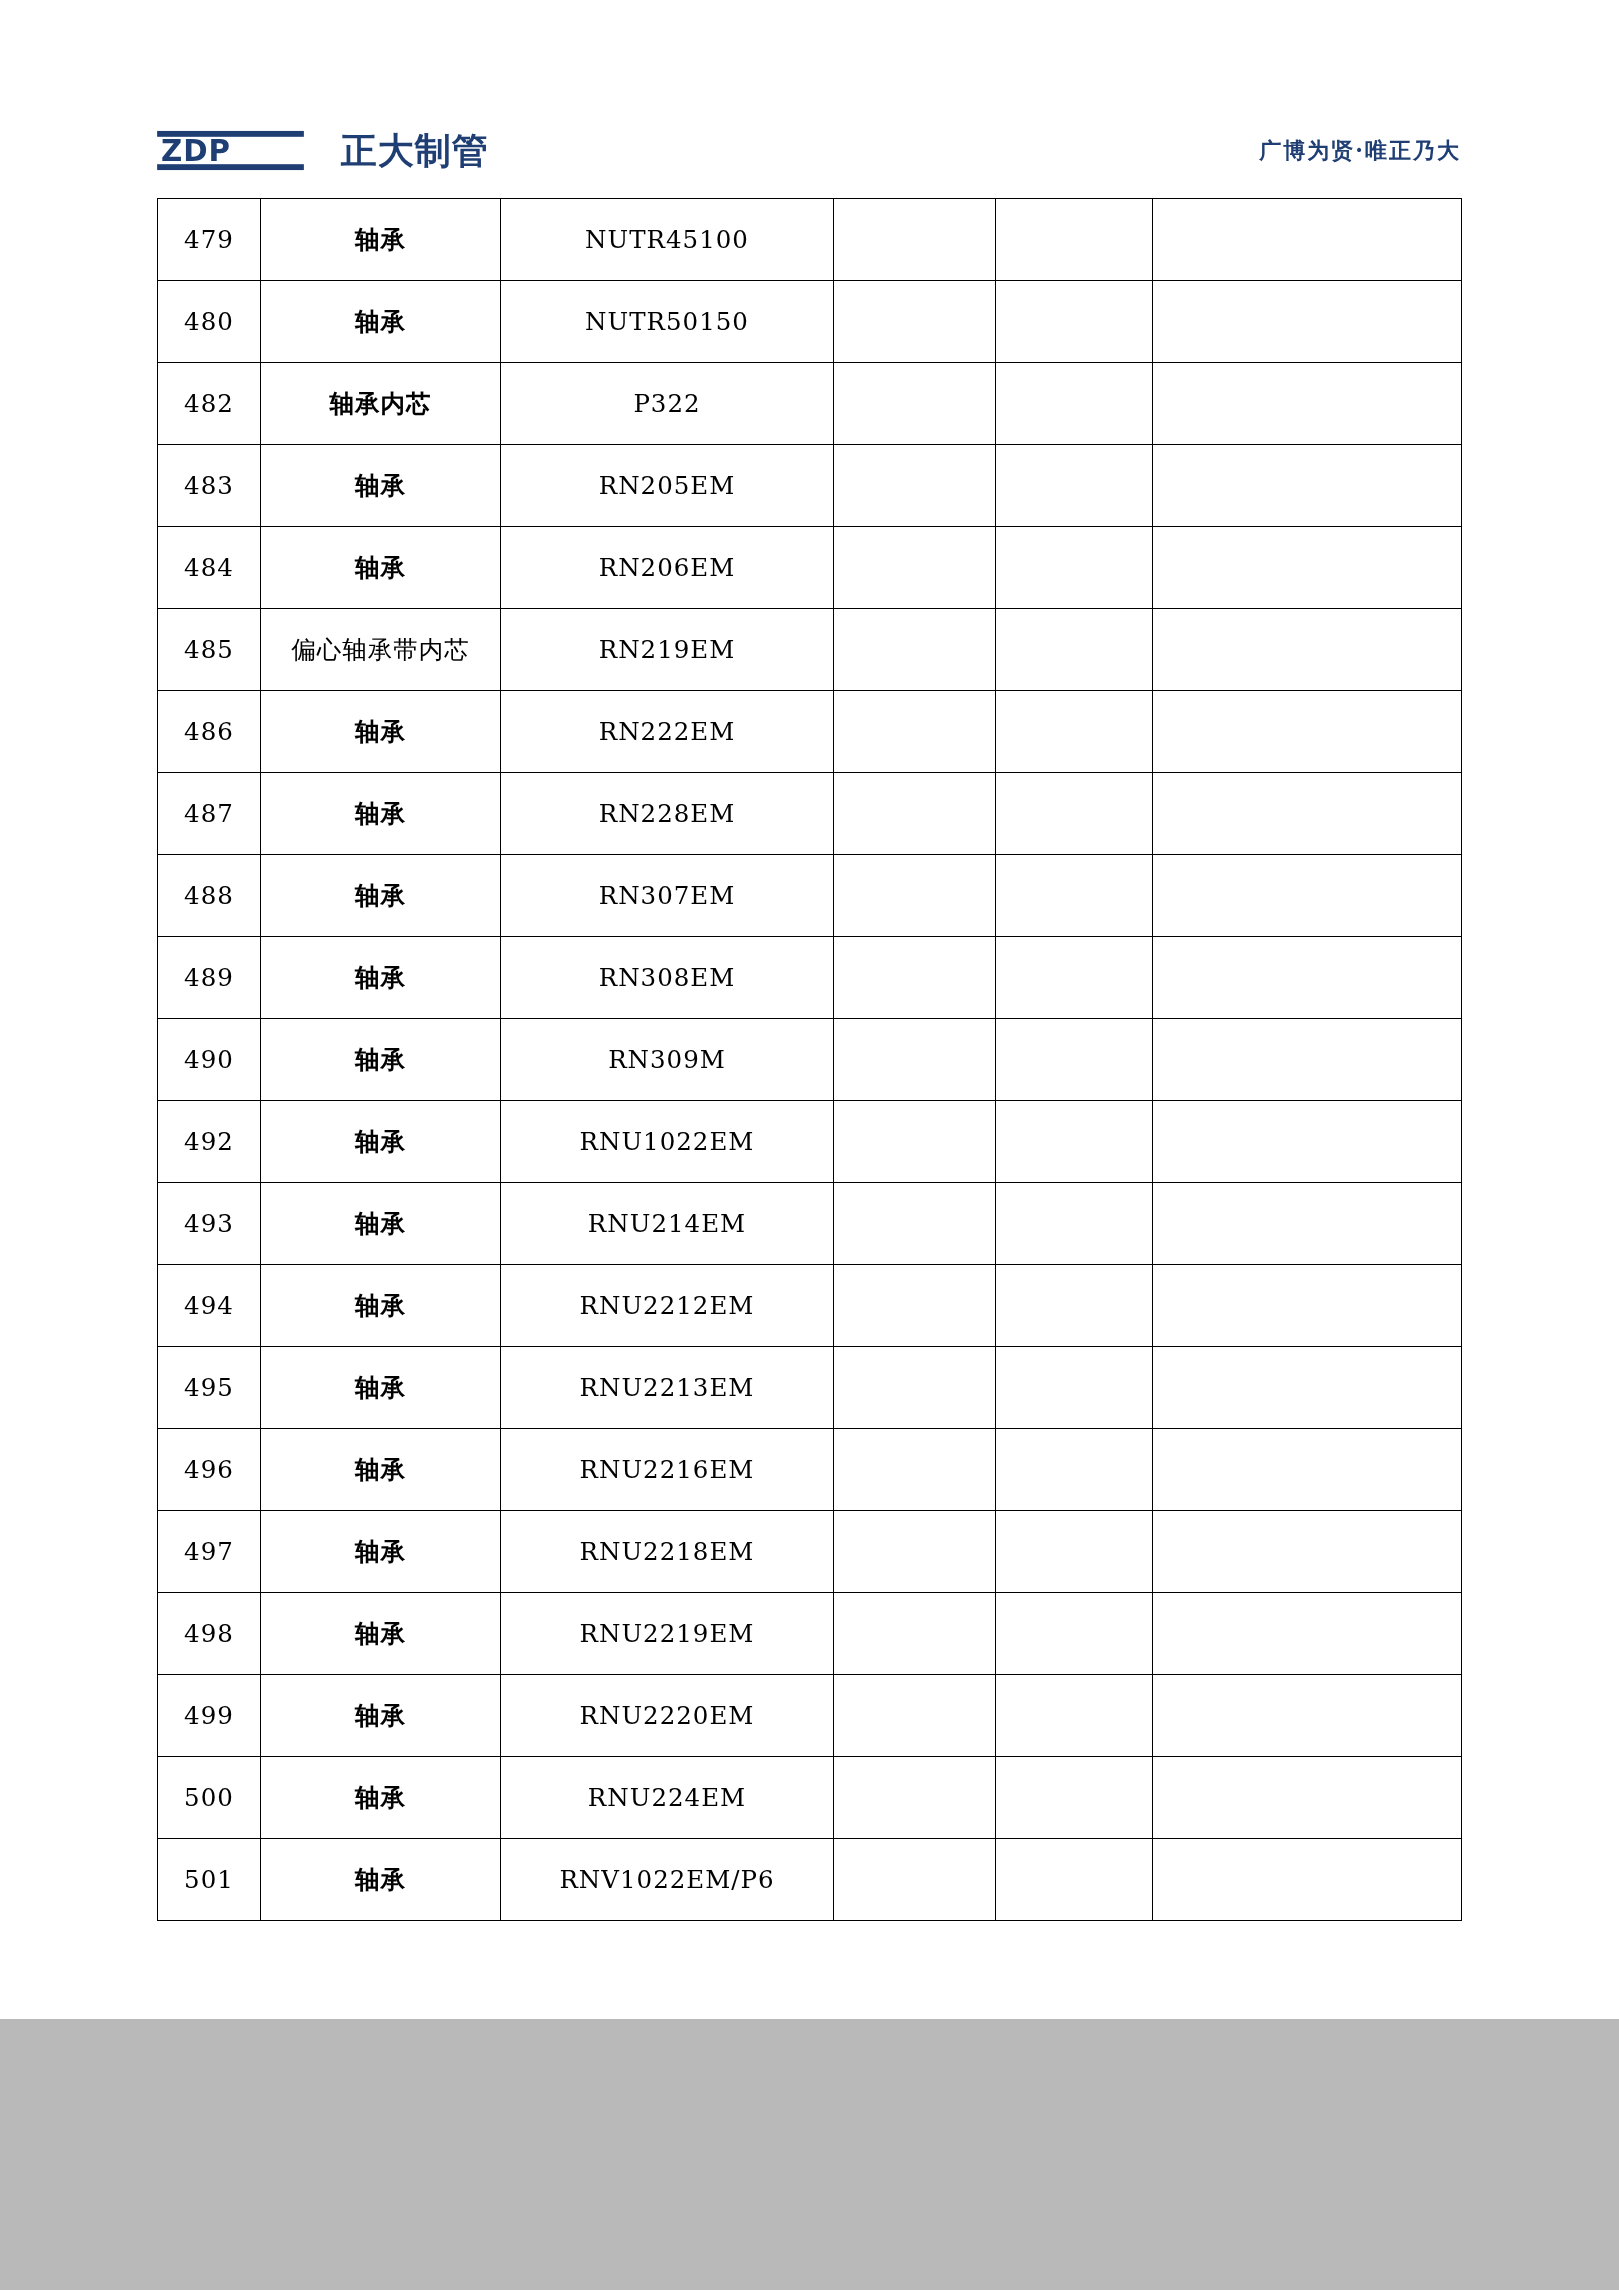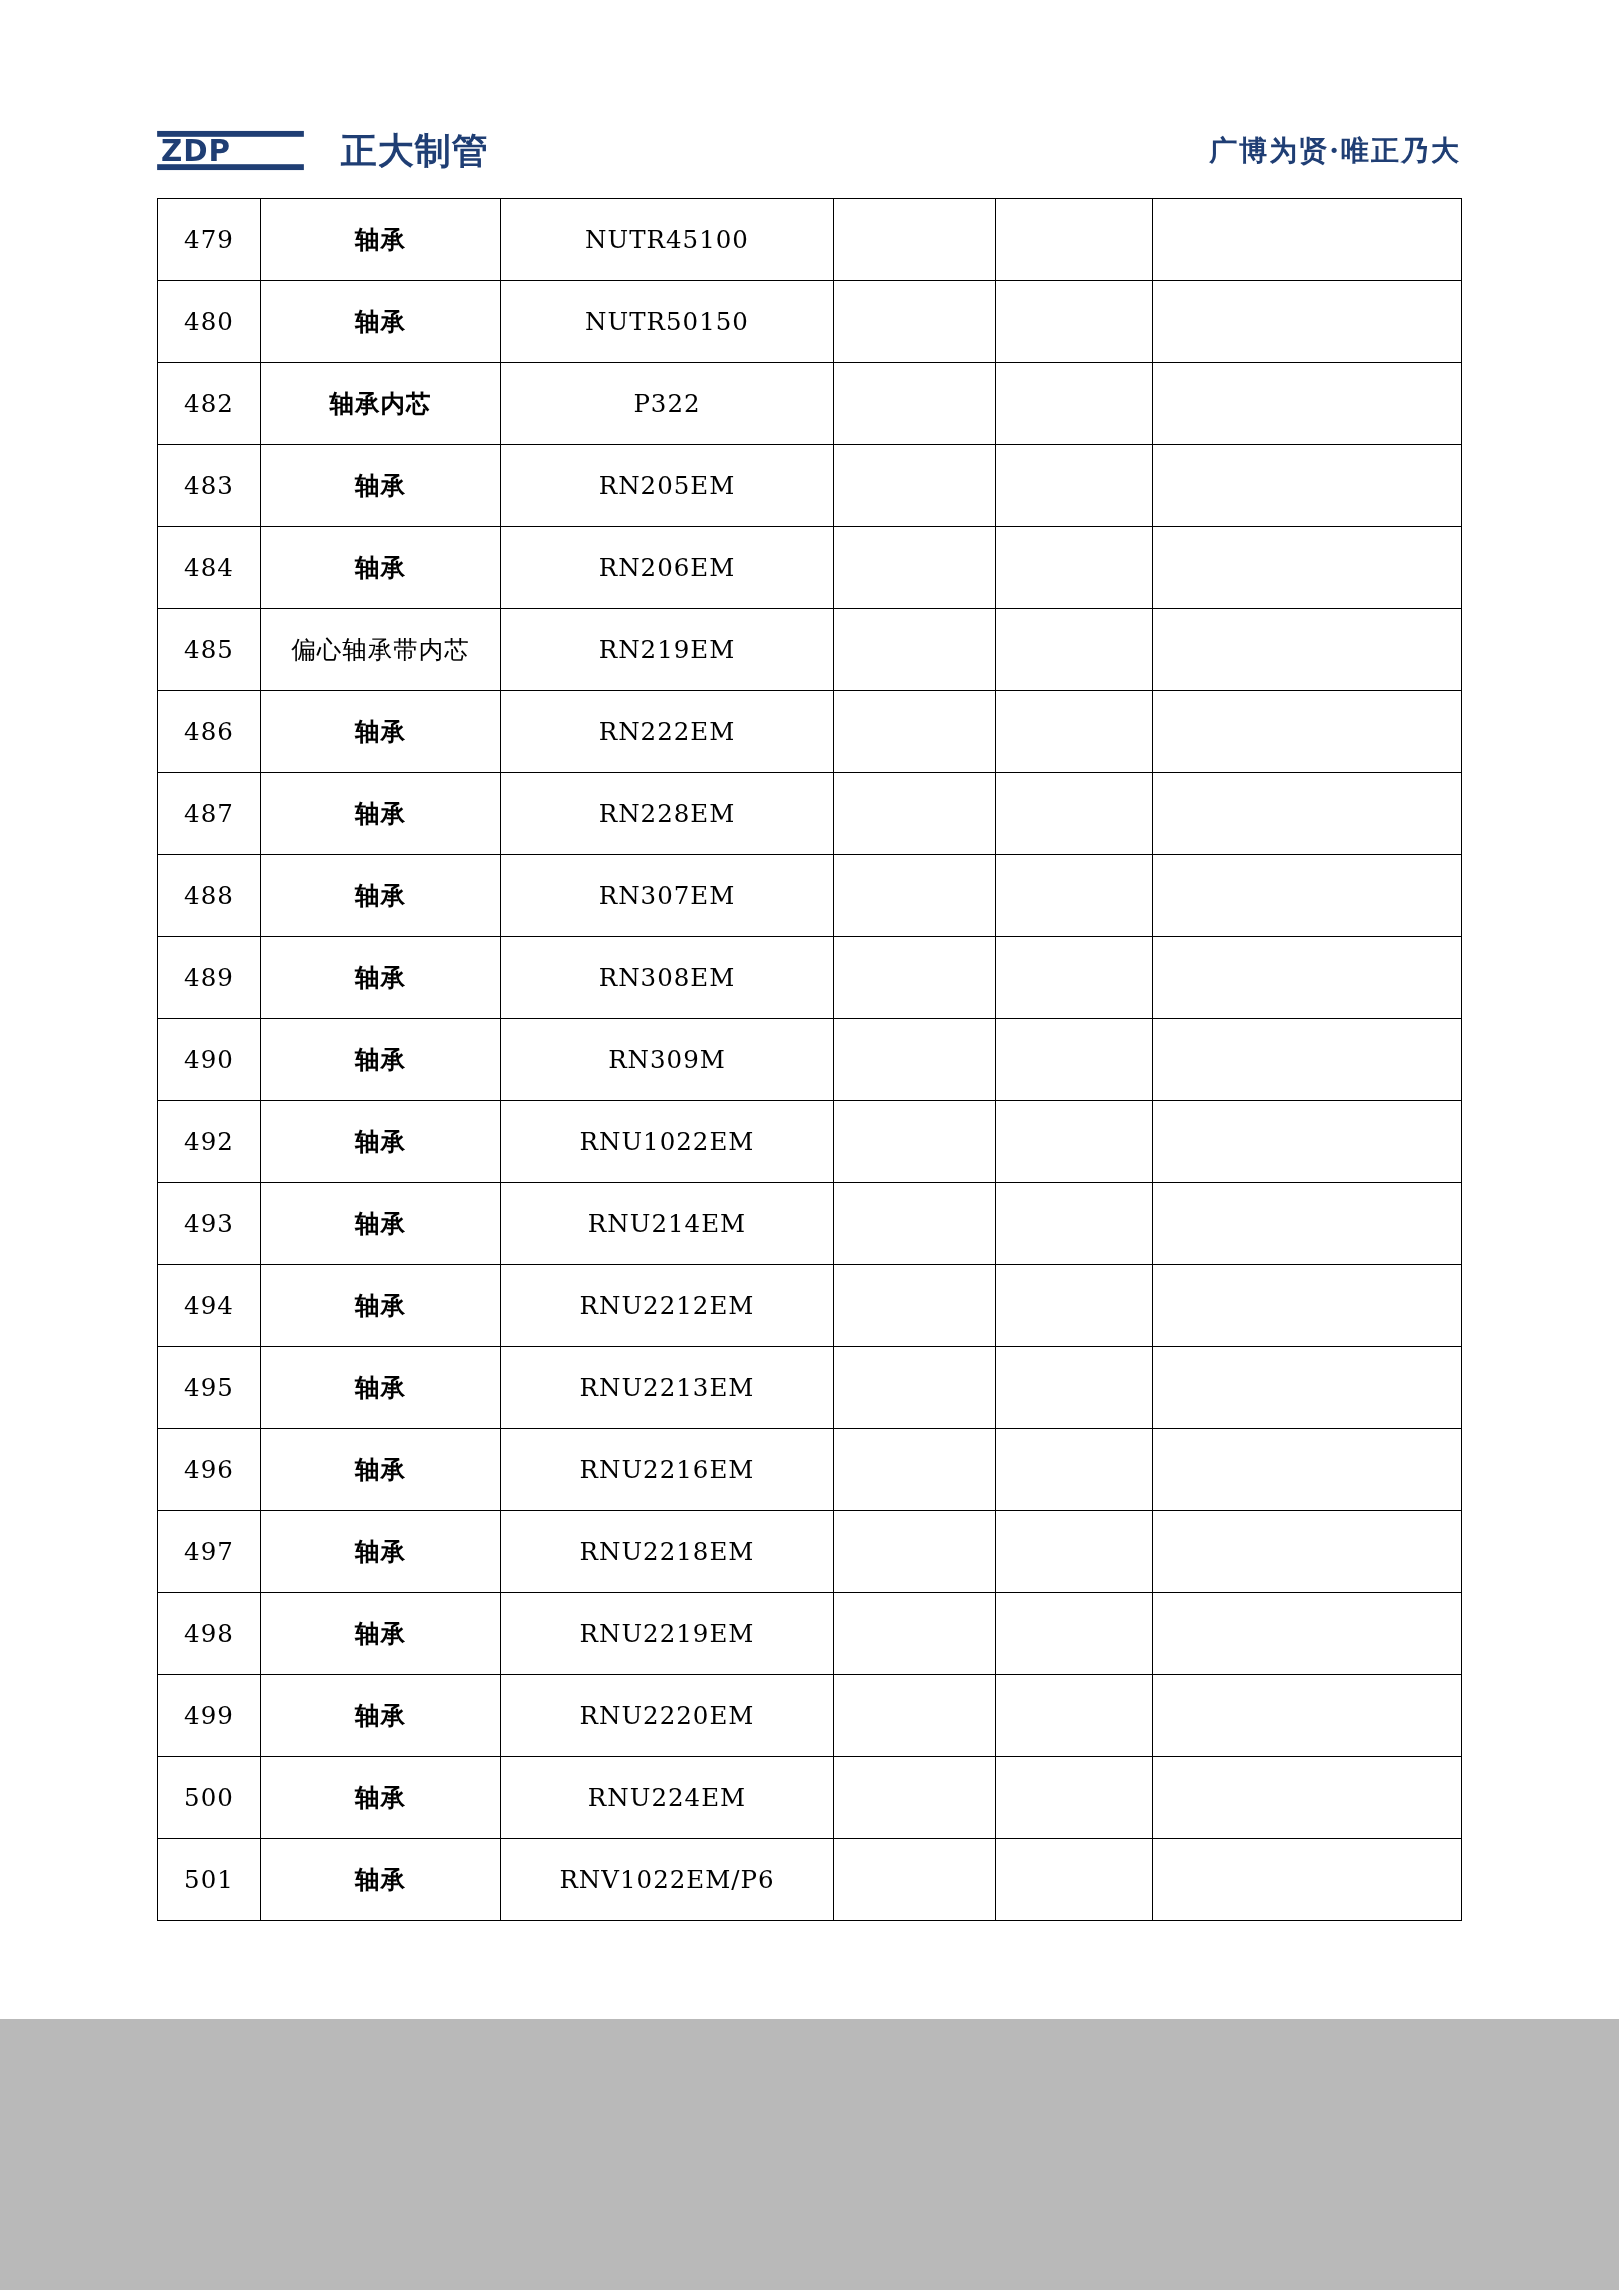--- a/index.html
+++ b/index.html
@@ -46,21 +46,21 @@
     font-weight: bold;
     font-size: 36px;
     color: #1F3E74;
     letter-spacing: 1px;
     line-height: 1;
     margin-left: 27px;
   }
   .slogan {
     font-family: "DejaVu Serif", serif;
     font-weight: bold;
-    font-size: 28px;
+    font-size: 22px;
     color: #1F3E74;
     letter-spacing: 2px;
     white-space: nowrap;
   }
   
   .tbl {
     position: absolute;
     left: 157px;
     top: 198px;
     border-collapse: collapse;

